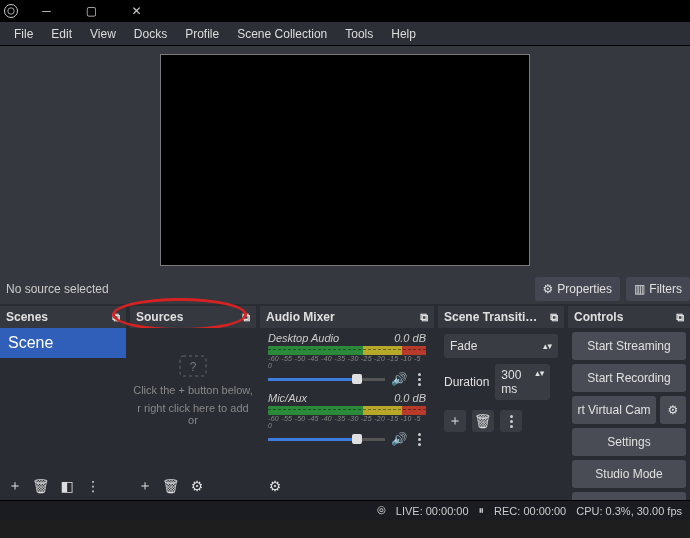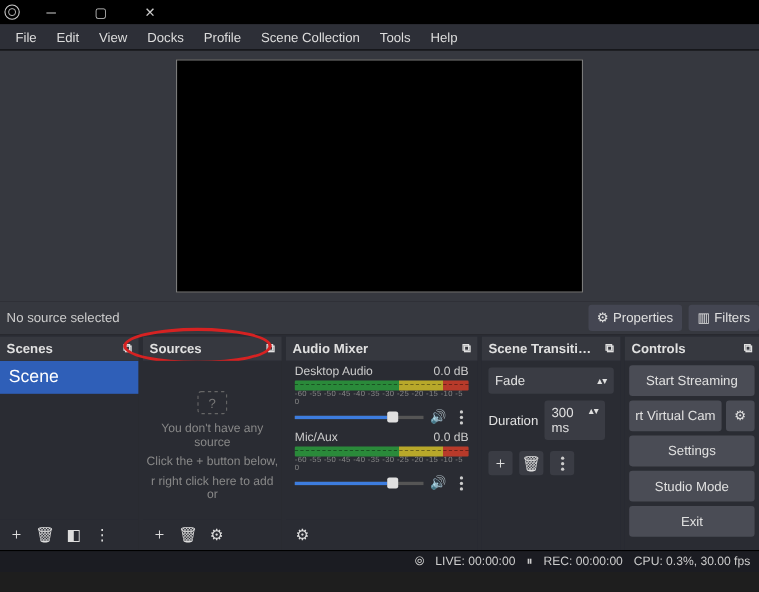--- a/index.html
+++ b/index.html
@@ -119,21 +119,21 @@
   color:#fff;
   font-size:16px;
 }
 .sources-empty {
   text-align:center;
   color:#888;
   font-size:11px;
   padding:10px 2px 0 2px;
   display:flex;flex-direction:column;align-items:center;gap:6px;
 }
-.audio-channel { padding:4px 8px 2px 8px; }
+.audio-channel { padding:4px 8px 2px 8px;font-style:italic; }
 .audio-head { display:flex; justify-content:space-between; font-size:11px; color:#ccc;}
 .meter {
   height:9px;
   background:linear-gradient(to right,#2a8a3a 0%,#2a8a3a 60%,#b8a82a 60%,#b8a82a 85%,#b83a2a 85%);
   margin-top:2px;
   border-radius:1px;
   position:relative;
 }
 .meter::after{
   content:"";position:absolute;left:0;right:0;top:3px;border-top:1px dashed rgba(0,0,0,.4);
@@ -262,21 +262,20 @@
       <div class="ellipse-anno"></div>
     </div>
     <div class="dock-body">
       <div class="sources-empty">
         <div style="margin-top:16px;">
           <svg width="30" height="24">
               <rect x="2" y="2" width="26" height="20" rx="3" fill="none" stroke="#666" stroke-dasharray="3 3"></rect>
               <text x="15" y="17" text-anchor="middle" fill="#777" font-size="12">?</text>
             </svg>
         </div>
-        <div>You don't have any source</div>
         <div>Click the + button below,</div>
         <div>r right click here to add or</div>
       </div>
     </div>
     <div class="dock-toolbar">
       <div class="tool-btn plain">＋</div>
       <div class="tool-btn plain">🗑</div>
       <div class="tool-btn plain">⚙</div>
     </div>
   </div>
@@ -364,20 +363,21 @@
     </div>
   </div>
 
   <div class="dock controls-dock" style="flex:1;">
     <div class="dock-header">
       <span>Controls</span>
       <span class="pop-icon">⧉</span>
     </div>
     <div class="dock-body">
       <div class="ctl-btn">Start Streaming</div>
+      <div class="ctl-btn">Start Recording</div>
       <div class="ctl-row">
         <div class="ctl-btn">rt Virtual Cam</div>
         <div class="ctl-btn" style="width:26px;">⚙</div>
       </div>
       <div class="ctl-btn">Settings</div>
       <div class="ctl-btn">Studio Mode</div>
       <div class="ctl-btn">Exit</div>
     </div>
   </div>
 

